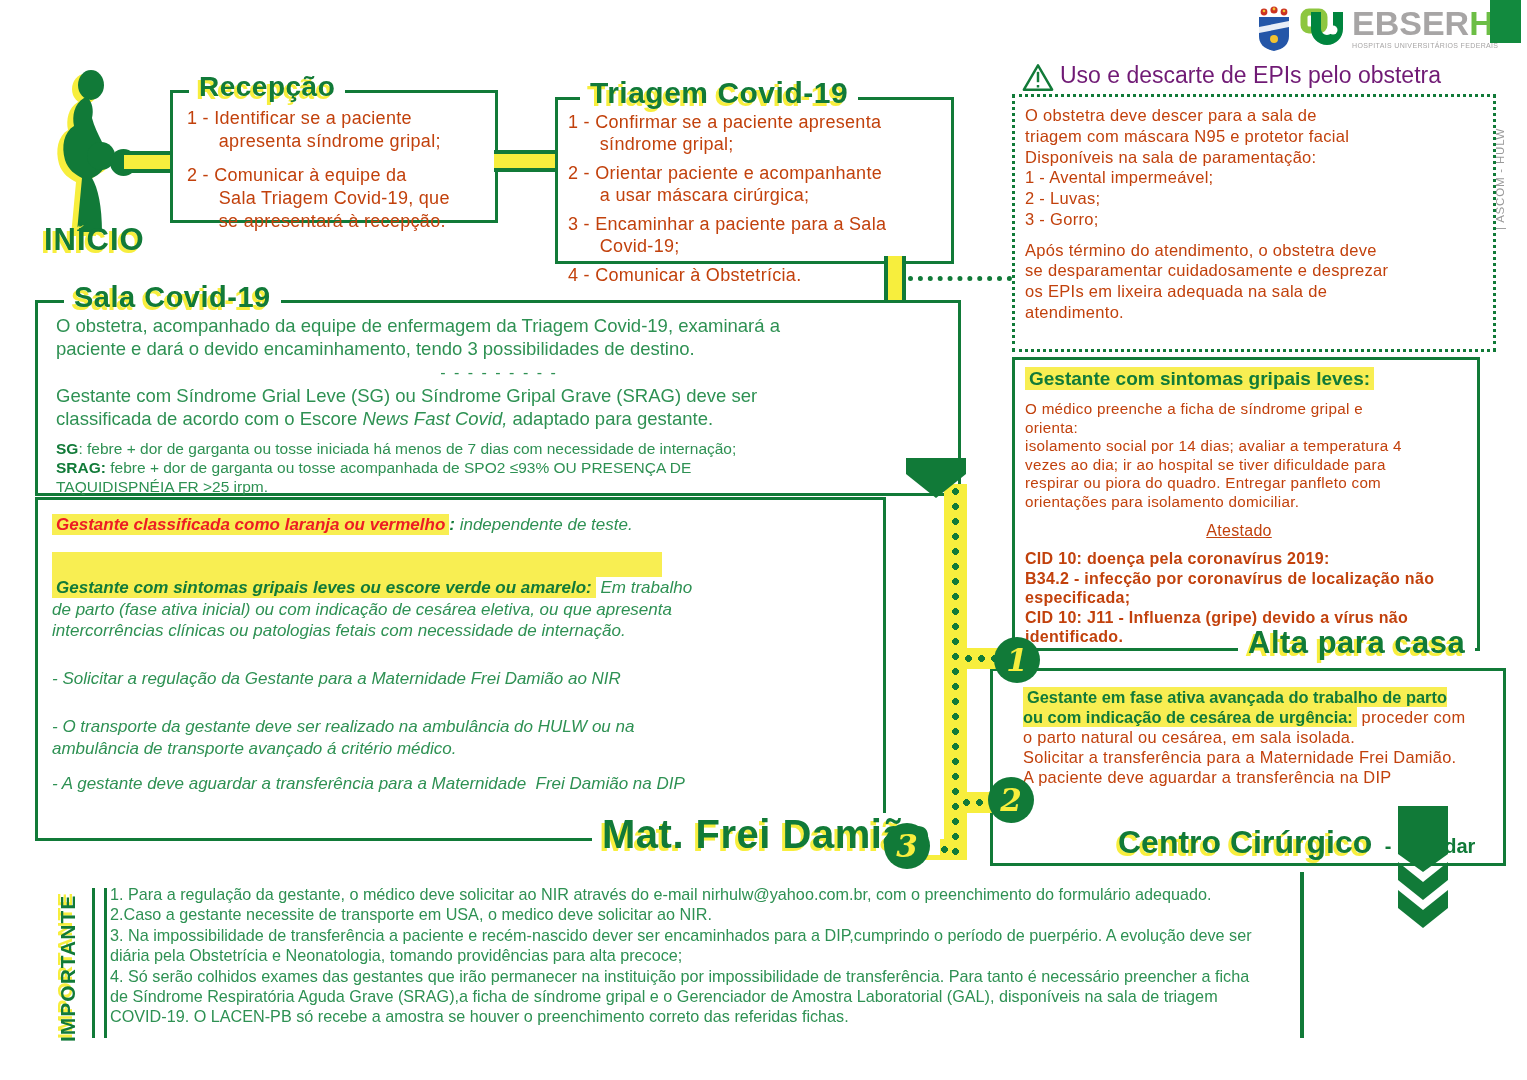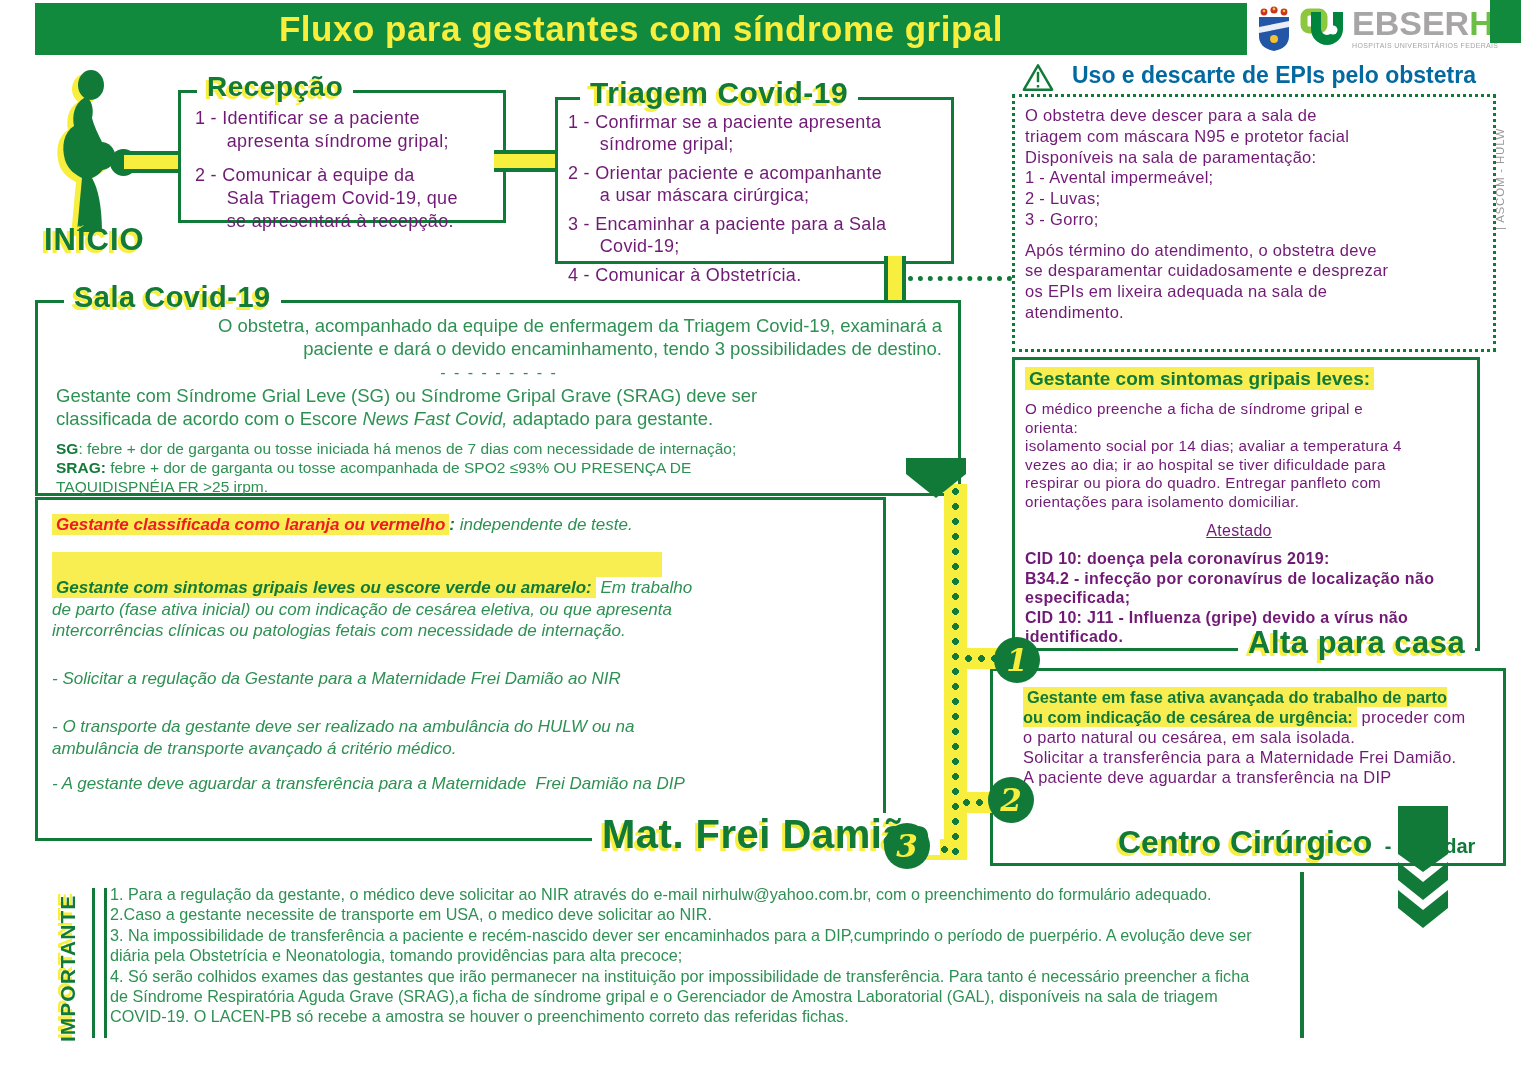--- a/index.html
+++ b/index.html
@@ -3,21 +3,21 @@
 <meta charset="utf-8">
 <style>
   html,body{margin:0;padding:0;background:#fff;}
   #canvas{position:relative;width:1527px;height:1080px;background:#fff;
           font-family:"Liberation Sans",sans-serif;overflow:hidden;}
   .abs{position:absolute;}
   .box{position:absolute;border:3px solid #117a38;background:#fff;}
   .box.dotted{border:3px dotted #117a38;}
   .btitle{position:absolute;background:#fff;font-weight:bold;color:#117a38;
           text-shadow:-3px 3px 0 #f7ee3d;padding:0 10px;white-space:nowrap;line-height:1.05;letter-spacing:.5px;}
-  .glight{color:#701a75;letter-spacing:.3px;}
+  .glight{color:#c2410c;letter-spacing:.3px;}
   .gcond{color:#2e9153;}
   .pre{white-space:pre-wrap;}
   .hl{background:#f8ee52;padding:1px 4px;}
   .bg{font-weight:bold;color:#117a38;}
   .rb{font-weight:bold;color:#ed1c24;}
   .conn-h{position:absolute;background:#f7ee3d;border-top:4px solid #117a38;border-bottom:4px solid #117a38;}
   .conn-v{position:absolute;background:#f7ee3d;border-left:4px solid #117a38;border-right:4px solid #117a38;}
   .vband{position:absolute;background:#f7ee3d;
          background-image:radial-gradient(circle 3.6px at 50% 50%,#117a38 97%,rgba(0,0,0,0) 100%);
          background-size:100% 15px;}
@@ -31,23 +31,20 @@
   .header-bar{position:absolute;left:35px;top:3px;width:1212px;height:52px;background:#128a3e;
               display:flex;align-items:center;justify-content:center;}
   .header-title{color:#f7ee3d;font-weight:bold;font-size:35px;letter-spacing:.5px;}
   .vertical{writing-mode:vertical-rl;transform:rotate(180deg);}
 </style>
 </head>
 <body>
 
 <div id="canvas">
 
-  <div class="header-bar">
-    <span class="header-title">Fluxo para gestantes com síndrome gripal</span>
-  </div>
 
   <svg class="abs" style="left:1256px;top:6px;" width="36" height="46" viewBox="0 0 36 46">
     <circle cx="8" cy="6" r="3.4" fill="#cc3322"></circle>
       <circle cx="18" cy="4" r="3.6" fill="#cc3322"></circle>
       <circle cx="28" cy="6" r="3.4" fill="#cc3322"></circle>
     <circle cx="8" cy="5" r="1.3" fill="#f2c230"></circle>
       <circle cx="18" cy="3" r="1.4" fill="#f2c230"></circle>
       <circle cx="28" cy="5" r="1.3" fill="#f2c230"></circle>
     <path d="M3 11 H33 V30 Q33 42 18 45 Q3 42 3 30 Z" fill="#2456a8"></path>
     <path d="M3 21 L33 15 V21 L3 27 Z" fill="#ffffff" opacity="0.9"></path>
@@ -76,21 +73,21 @@
       <ellipse cx="47" cy="17" rx="13" ry="15"></ellipse>
       <path d="M40 30 C30 36 28 48 30 58 C20 64 17 78 21 92 C24 102 32 107 38 110 L33 164 L58 164 C58 138 54 120 48 110 C64 104 66 86 58 74 C54 66 50 58 48 50 C50 42 48 34 44 30 Z"></path>
       <circle cx="57" cy="88" r="14"></circle>
     </g>
   </svg>
   <div class="abs" style="left:44px;top:222px;font-weight:bold;font-size:31px;color:#117a38;text-shadow:-3px 3px 0 #f7ee3d;letter-spacing:1px;">INÍCIO</div>
 
   <div class="abs" style="left:110px;top:149px;width:27px;height:27px;border-radius:50%;background:#117a38;"></div>
   <div class="conn-h" style="left:124px;top:151px;width:56px;height:14px;"></div>
 
-  <div class="box" style="left:178px;top:90px;width:322px;height:127px;">
+  <div class="box" style="left:170px;top:90px;width:322px;height:127px;">
     <div class="btitle" style="left:16px;top:-21px;font-size:28px;">Recepção</div>
     <div style="padding:14px 6px 0 14px;font-size:18px;line-height:1.26;" class="glight">
       <div class="pre">1 - Identificar se a paciente
       apresenta síndrome gripal;</div>
       <div class="pre" style="margin-top:12px;">2 - Comunicar à equipe da
       Sala Triagem Covid-19, que
       se apresentará à recepção.</div>
     </div>
   </div>
 
@@ -113,40 +110,40 @@
 
   <div class="dotline" style="left:908px;top:276px;width:104px;"></div>
 
   <div class="abs" style="left:1022px;top:63px;">
     <svg width="32" height="29" viewBox="0 0 34 30">
       <path d="M17 2 L32 28 H2 Z" fill="none" stroke="#117a38" stroke-width="2.6" stroke-linejoin="round"></path>
       <rect x="15.7" y="9" width="2.6" height="11" fill="#117a38"></rect>
       <rect x="15.7" y="23" width="2.6" height="2.6" fill="#117a38"></rect>
     </svg>
   </div>
-  <div class="abs" style="left:1060px;top:62px;font-weight:bold;font-size:23px;color:#0369a1;margin-left:12px;">Uso e descarte de EPIs pelo obstetra</div>
+  <div class="abs" style="left:1060px;top:62px;font-weight:normal;font-size:23px;color:#701a75;">Uso e descarte de EPIs pelo obstetra</div>
   <div class="box dotted" style="left:1012px;top:94px;width:478px;height:252px;">
     <div style="padding:8px 10px 0 10px;font-size:16.5px;line-height:1.26;" class="glight">
       <div class="pre">O obstetra deve descer para a sala de
 triagem com máscara N95 e protetor facial</div>
       <div style="">Disponíveis na sala de paramentação:</div>
       <div>1 - Avental impermeável;</div>
       <div>2 - Luvas;</div>
       <div>3 - Gorro;</div>
       <div class="pre" style="margin-top:10px;">Após término do atendimento, o obstetra deve
 se desparamentar cuidadosamente e desprezar
 os EPIs em lixeira adequada na sala de
 atendimento.</div>
     </div>
   </div>
 
   <div class="box" style="left:35px;top:300px;width:920px;height:190px;">
     <div class="btitle" style="left:26px;top:-21px;font-size:29px;">Sala Covid-19</div>
     <div style="padding:12px 16px 0 18px;">
-      <div class="pre gcond" style="font-size:18.5px;line-height:1.24;text-align:right;">O obstetra, acompanhado da equipe de enfermagem da Triagem Covid-19, examinará a
+      <div class="pre gcond" style="font-size:18.5px;line-height:1.24;">O obstetra, acompanhado da equipe de enfermagem da Triagem Covid-19, examinará a
 paciente e dará o devido encaminhamento, tendo 3 possibilidades de destino.</div>
       <div class="gcond" style="text-align:center;font-size:16px;letter-spacing:2px;margin:3px 0;">- - - - - - - - -</div>
       <div class="gcond" style="font-size:18.5px;line-height:1.24;"><span class="pre">Gestante com Síndrome Grial Leve (SG) ou Síndrome Gripal Grave (SRAG) deve ser
 classificada de acordo com o Escore </span><span class="pre" style="font-style:italic;">News Fast Covid,</span><span class="pre"> adaptado para gestante.</span></div>
       <div class="gcond" style="font-size:15.5px;line-height:1.24;margin-top:8px;">
         <div><span class="bg">SG</span><span>: febre + dor de garganta ou tosse iniciada há menos de 7 dias com necessidade de internação;</span></div>
         <div><span class="bg">SRAG:</span><span class="pre"> febre + dor de garganta ou tosse acompanhada de SPO2 ≤93% OU PRESENÇA DE
 TAQUIDISPNÉIA FR &gt;25 irpm.</span></div>
       </div>
     </div>

